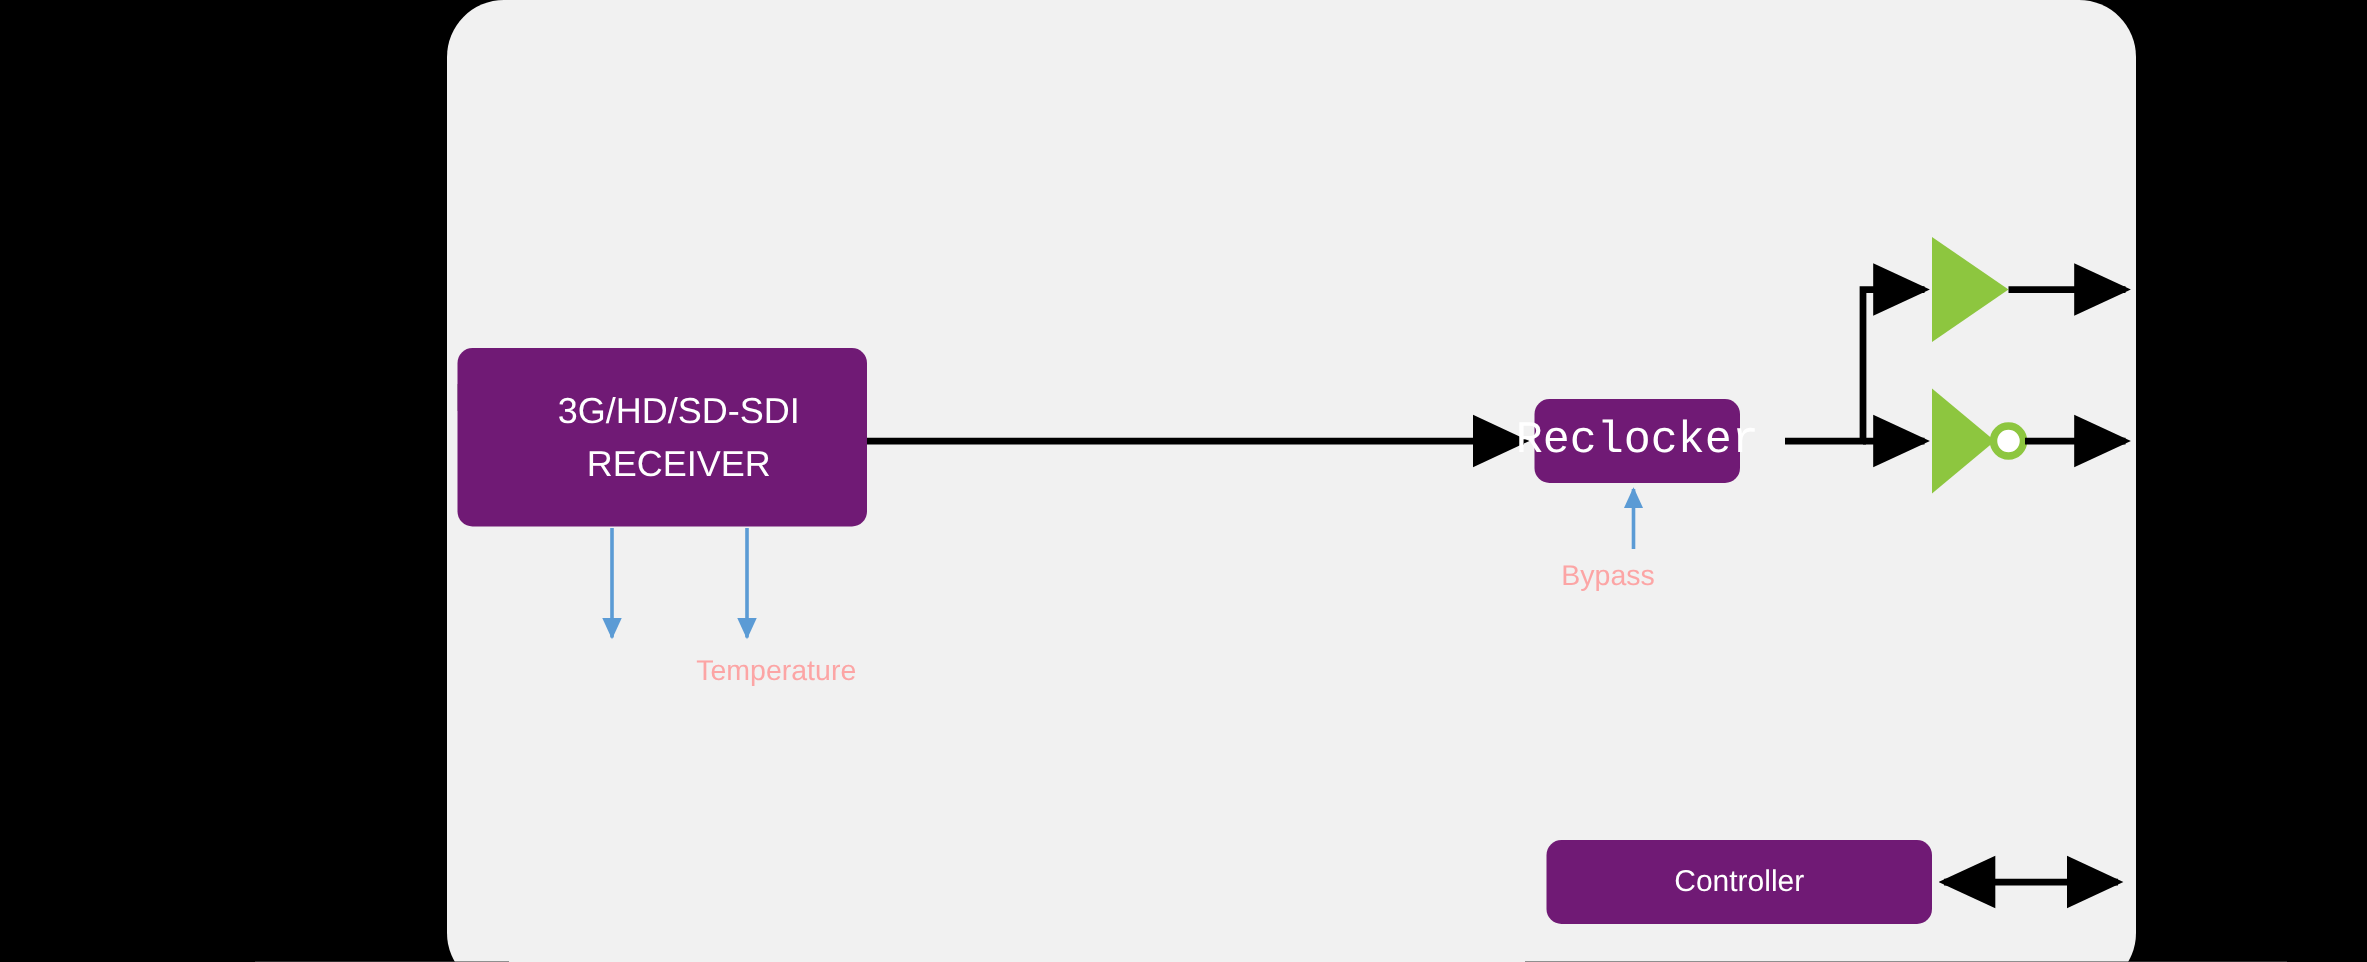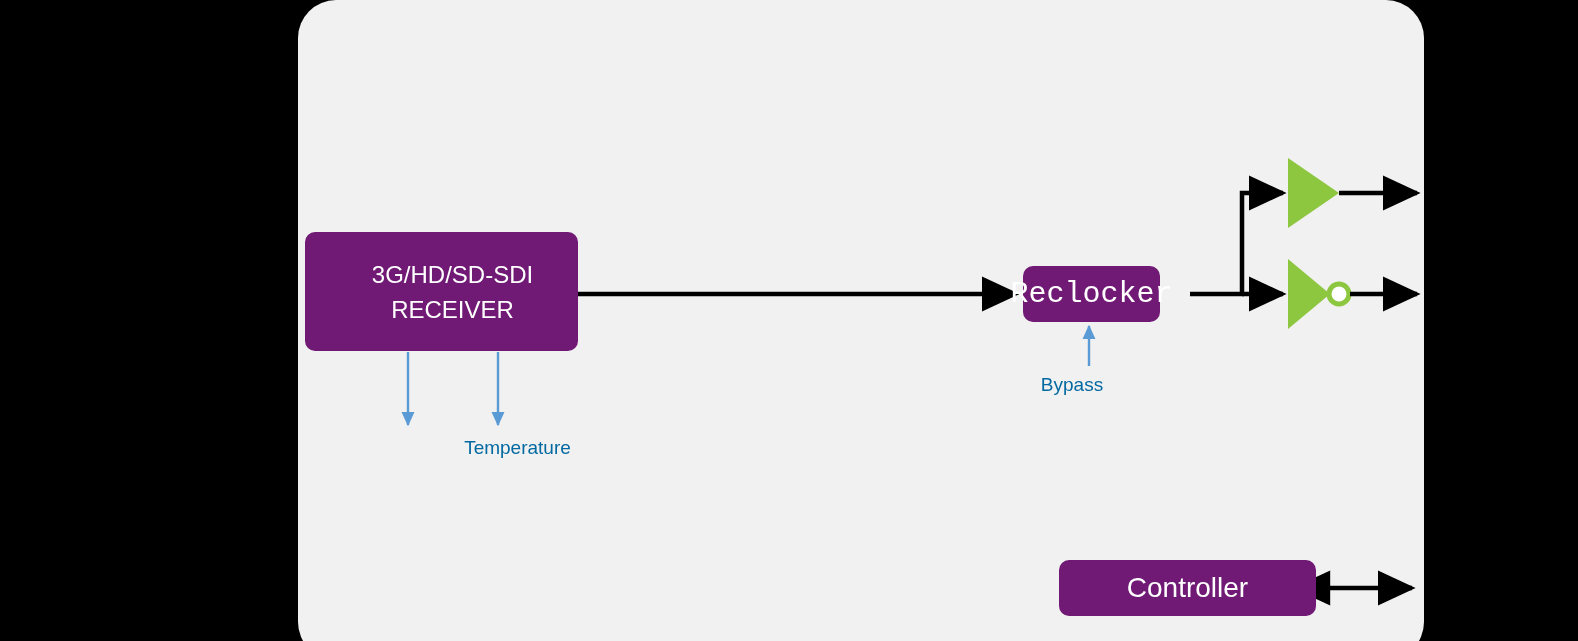--- a/index.html
+++ b/index.html
@@ -59,27 +59,26 @@
     width: 137px;
     height: 56px;
     font-size: 30px;
     font-family: Liberation Mono, monospace;
   }
   #controller-block {
     left: 1031px;
     top: 560px;
     width: 257px;
     height: 56px;
-    font-size: 28px;
-    margin-left: 28px;
+    font-size: 20px;
   }
   
   .anno {
     position: absolute;
-    color: #0369a1;
+    color: #fca5a5;
     font-size: 19px;
     line-height: 27px;
     text-align: center;
     white-space: pre-line;
   }
   #label-optical { left: 337px; top: 434px; width: 118px; }
   #label-temperature { left: 445px; top: 434px; width: 145px; }
   #label-bypass { left: 1010px; top: 371px; width: 124px; }
   
   svg.overlay {

